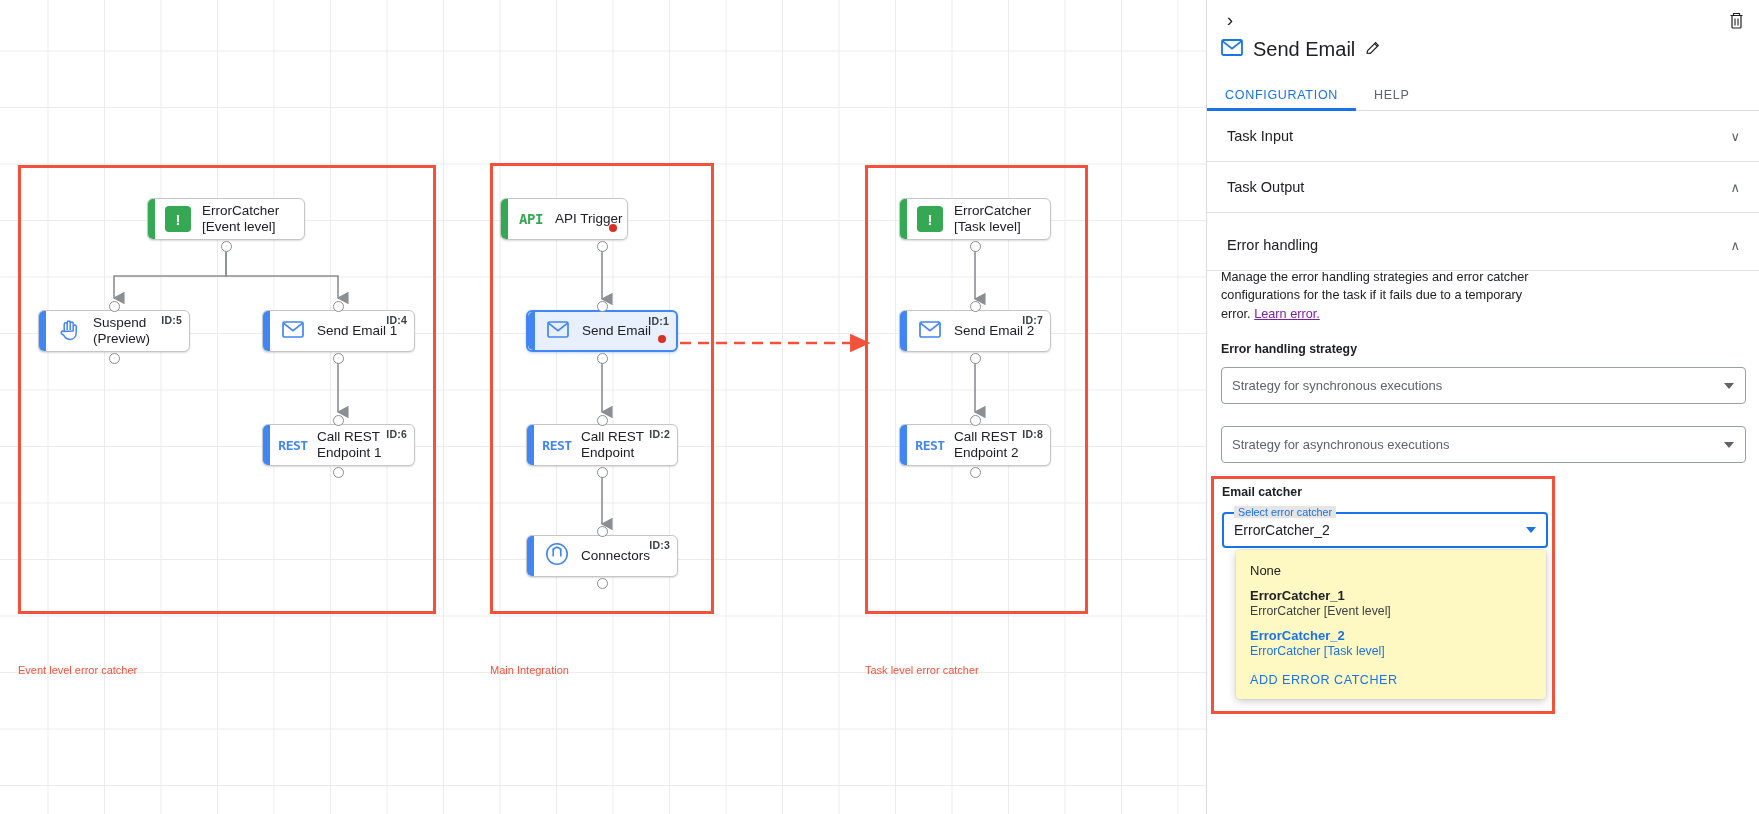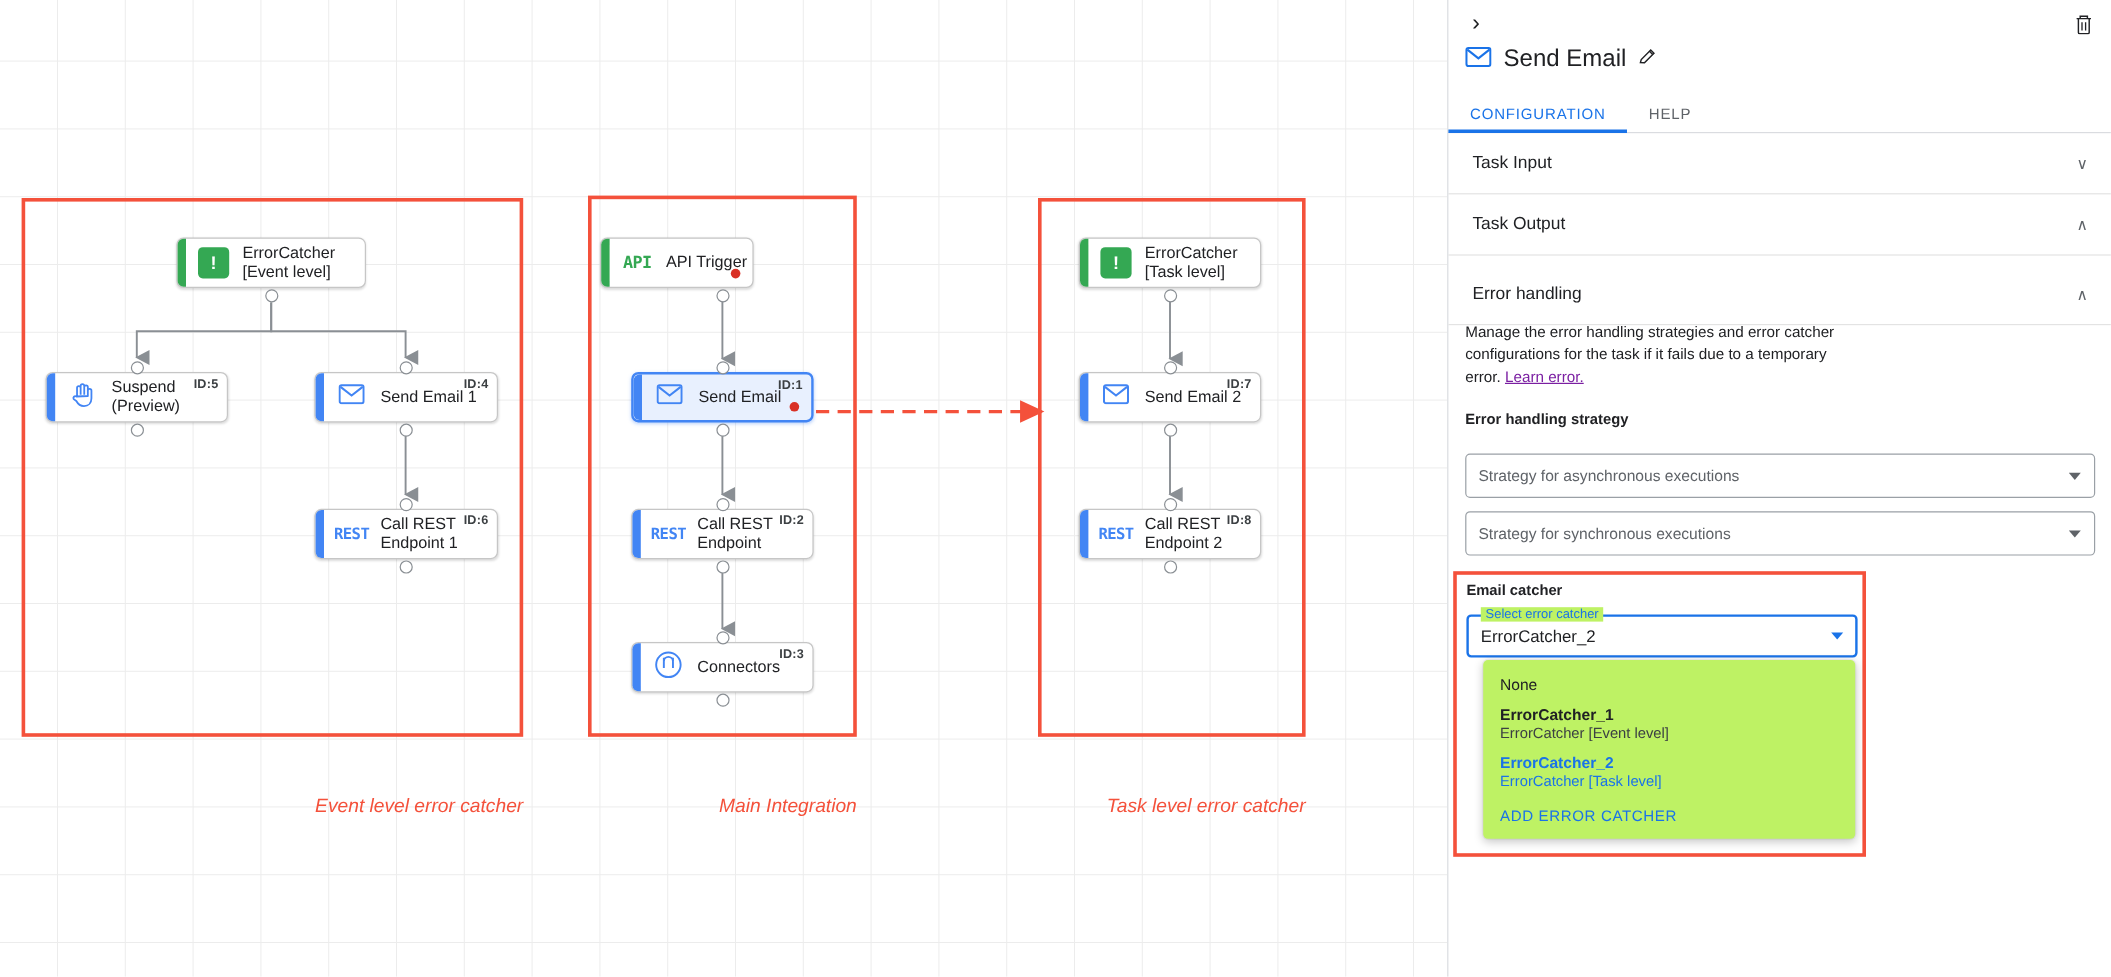--- a/index.html
+++ b/index.html
@@ -27,24 +27,23 @@
   #canvas-svg { position: absolute; left:0; top:0; width:1206px; height:814px; pointer-events:none; }
 
   .group-box {
     position: absolute;
     border: 3px solid #f4513b;
     background: transparent;
   }
   .group-caption {
     position: absolute;
     color: #f4513b;
-    font-size: 16px;
-    text-align: right;
+    font-size: 11px;
+    text-align: left;
     white-space: nowrap;
-    font-style: italic;
   }
 
   
   .node {
     position: absolute;
     height: 42px;
     background: #ffffff;
     border: 1px solid #c6c6c6;
     border-radius: 6px;
     box-shadow: 0 1px 2px rgba(0,0,0,0.14);
@@ -214,34 +213,34 @@
     border: 2px solid #1a73e8;
     border-radius: 4px;
     display: flex; align-items: center;
     padding: 0 10px;
     font-size: 14px; color: #202124;
     background: #fff;
     cursor: pointer;
   }
   .select-focus .floating {
     position: absolute; left: 10px; top: -8px;
-    background: #bef264; padding: 0 4px;
+    background: #e5e5e5; padding: 0 4px;
     font-size: 10.8px; color: #1a73e8;
   }
   .select-focus .caret2 {
     position: absolute; right: 10px; top: 50%; transform: translateY(-50%);
     width: 0; height: 0;
     border-left: 5px solid transparent;
     border-right: 5px solid transparent;
     border-top: 6px solid #1a73e8;
   }
   .dropdown {
     position: absolute; left: 22px; top: 71px;
     width: 310px;
-    background: #bef264;
+    background: #fef9c3;
     border-radius: 4px;
     box-shadow: 0 2px 8px rgba(0,0,0,0.22), 0 0 0 1px rgba(0,0,0,0.04);
     padding: 8px 0 10px 0;
   }
   .dd-item { padding: 5px 14px; cursor: pointer; }
   .dd-primary { font-size: 13px; color: #202124; }
   .dd-primary.bold { font-weight: bold; }
   .dd-primary.sel { color: #1a73e8; font-weight: bold; }
   .dd-sub { font-size: 12.3px; color: #3c4043; margin-top: 1px; }
   .dd-sub.sel { color: #1a73e8; }
@@ -471,27 +470,27 @@
     </div>
 
     <div class="err-body">
       <div class="err-desc">
         <span>Manage the error handling strategies and error catcher configurations for the task if it fails due to a temporary error.</span>
         <span class="learn-link">Learn error.</span>
       </div>
 
       <div class="field-label">Error handling strategy</div>
 
+      <div class="select">
+        <span>Strategy for synchronous executions</span>
+        <span class="caret"></span>
+      </div>
+
       <div class="select" style="margin-top:22px">
         <span>Strategy for asynchronous executions</span>
-        <span class="caret"></span>
-      </div>
-
-      <div class="select">
-        <span>Strategy for synchronous executions</span>
         <span class="caret"></span>
       </div>
     </div>
 
   </div>
 
   <div class="err-catcher-box">
     <div class="ecb-label">Email catcher</div>
 
     <div class="select-focus">

